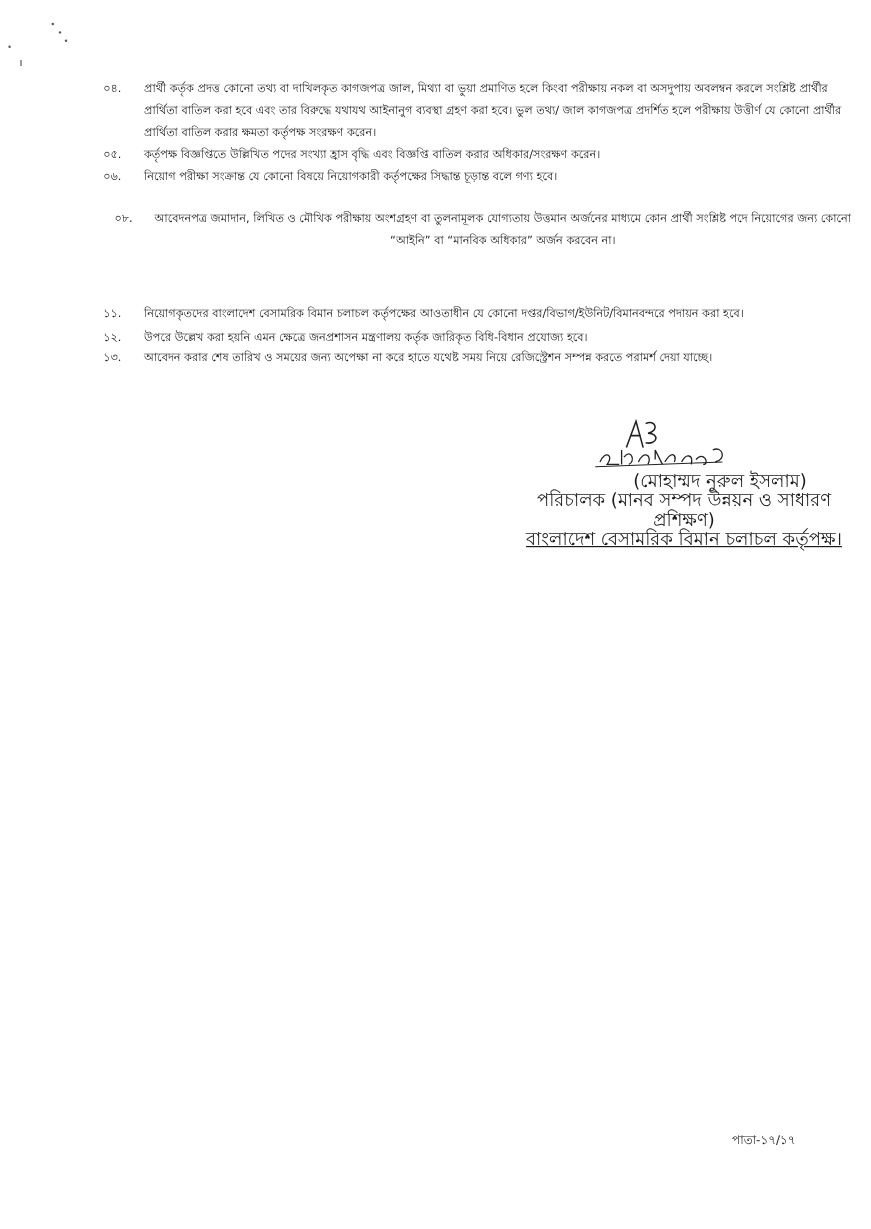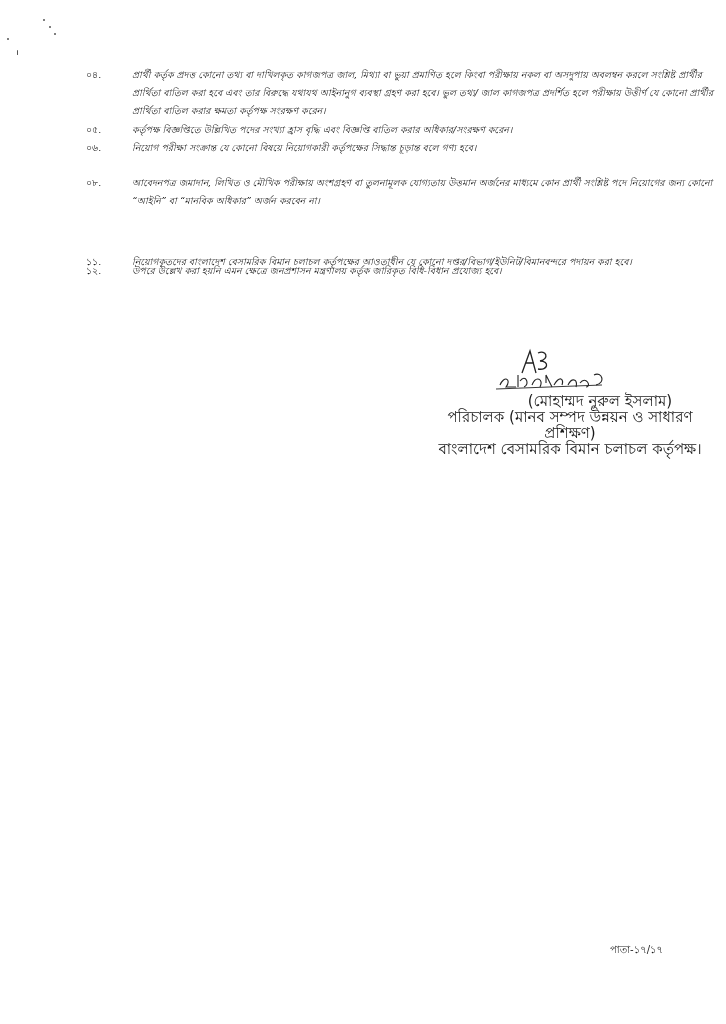--- a/index.html
+++ b/index.html
@@ -2,27 +2,27 @@
 <html><head>
   <meta charset="utf-8">
   <style>
     html, body { margin: 0; padding: 0; background: #ffffff; }
     body { width: 726px; height: 1024px; position: relative; overflow: hidden;
       font-family: "DejaVu Sans", "Liberation Sans", sans-serif; color: #1a1a1a; }
     .page { position: absolute; left: 0; top: 0; width: 726px; height: 791px; background: #fff; }
     .specks span { position: absolute; width: 2px; height: 2px; background: #555; border-radius: 1px; }
     .clause { position: absolute; left: 86px; width: 632px; font-size: 9.4px; line-height: 18px; }
     .clause .num { position: absolute; left: 0; top: 0; width: 34px; }
-    .clause .text { margin-left: 46px; display: block; font-style: italic; }
+    .clause .text { margin-left: 34px; display: block; }
     .sig-block { position: absolute; left: 420px; top: 345px; width: 300px; text-align: center; font-size: 15px; }
     .signature { height: 48px; position: relative; }
     .signature svg { position: absolute; left: 62px; top: 0; }
     .sig-line { line-height: 16px; }
     .sig-name { margin-left: 60px; }
-    .sig-org { }
+    .sig-org { text-decoration: underline; }
     .page-number { position: absolute; left: 610px; top: 942px; font-size: 10px; }
   </style>
 </head>
 <body>
 
 <div class="page">
 
   <div class="specks">
     <span style="left:43px;top:19px;"></span>
     <span style="left:49px;top:26px;"></span>
@@ -40,37 +40,41 @@
     <span class="num">০৫.</span>
     <span class="text">কর্তৃপক্ষ বিজ্ঞপ্তিতে উল্লিখিত পদের সংখ্যা হ্রাস বৃদ্ধি এবং বিজ্ঞপ্তি বাতিল করার অধিকার/সংরক্ষণ করেন।</span>
   </div>
 
   <div class="clause" style="top:139px;">
     <span class="num">০৬.</span>
     <span class="text">নিয়োগ পরীক্ষা সংক্রান্ত যে কোনো বিষয়ে নিয়োগকারী কর্তৃপক্ষের সিদ্ধান্ত চূড়ান্ত বলে গণ্য হবে।</span>
   </div>
 
 
-  <div class="clause" style="top:174px;">
+  <div class="clause" style="top:174px;text-align:center;">
     <span class="num">০৮.</span>
     <span class="text">আবেদনপত্র জমাদান, লিখিত ও মৌখিক পরীক্ষায় অংশগ্রহণ বা তুলনামূলক যোগ্যতায় উত্তমান অর্জনের মাধ্যমে কোন প্রার্থী সংশ্লিষ্ট পদে নিয়োগের জন্য কোনো “আইনি” বা “মানবিক অধিকার” অর্জন করবেন না।</span>
   </div>
 
 
 
   <div class="clause" style="top:253px;">
     <span class="num">১১.</span>
     <span class="text">নিয়োগকৃতদের বাংলাদেশ বেসামরিক বিমান চলাচল কর্তৃপক্ষের আওতাধীন যে কোনো দপ্তর/বিভাগ/ইউনিট/বিমানবন্দরে পদায়ন করা হবে।</span>
   </div>
 
-  <div class="clause" style="top:262px;">
+  <div class="clause" style="top:273px;">
     <span class="num">১২.</span>
     <span class="text">উপরে উল্লেখ করা হয়নি এমন ক্ষেত্রে জনপ্রশাসন মন্ত্রণালয় কর্তৃক জারিকৃত বিধি-বিধান প্রযোজ্য হবে।</span>
   </div>
 
+  <div class="clause" style="top:290px;">
+    <span class="num">১৩.</span>
+    <span class="text">আবেদন করার শেষ তারিখ ও সময়ের জন্য অপেক্ষা না করে হাতে যথেষ্ট সময় নিয়ে রেজিস্ট্রেশন সম্পন্ন করতে পরামর্শ দেয়া যাচ্ছে।</span>
+  </div>
 
   <div class="sig-block">
     <div class="signature">
       <svg width="150" height="48" viewBox="0 0 150 48">
         <path d="M40 28 L48 6 L54 28 M44 18 L52 18 M56 8 C64 4 68 14 58 16 C68 16 66 26 56 24" fill="none" stroke="#222" stroke-width="1.3"></path>
         <path d="M18 40 C22 30 30 34 24 42 L34 42 M36 30 L36 42 M38 36 C44 28 48 40 42 42 M50 40 C54 30 62 34 58 42 M64 38 L64 30 L70 42 M72 40 C78 30 82 34 80 40 M86 40 C90 32 96 34 94 42 M98 38 C104 30 110 42 104 42 M112 30 C120 26 124 38 114 40" fill="none" stroke="#222" stroke-width="1.1"></path>
         <path d="M14 44 L120 40" fill="none" stroke="#222" stroke-width="0.9"></path>
       </svg>
     </div>
     <div class="sig-line sig-name">(মোহাম্মদ নুরুল ইসলাম)</div>

